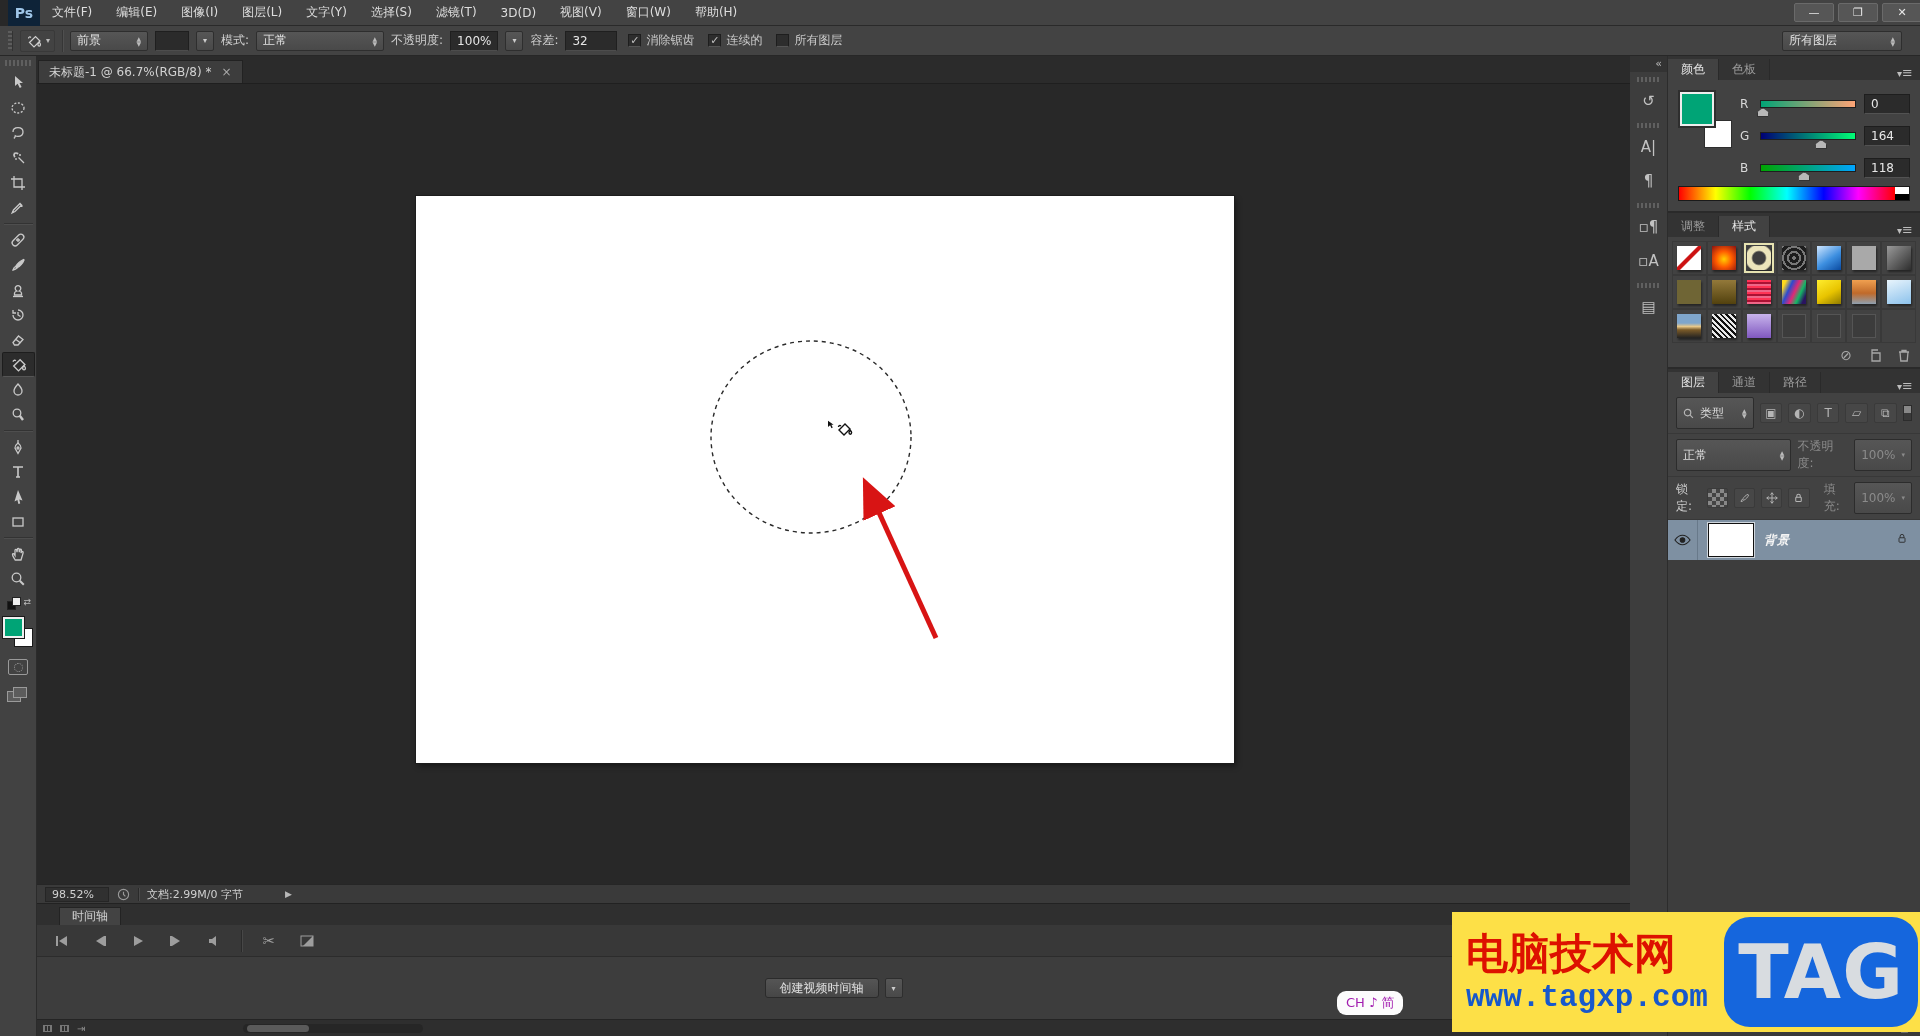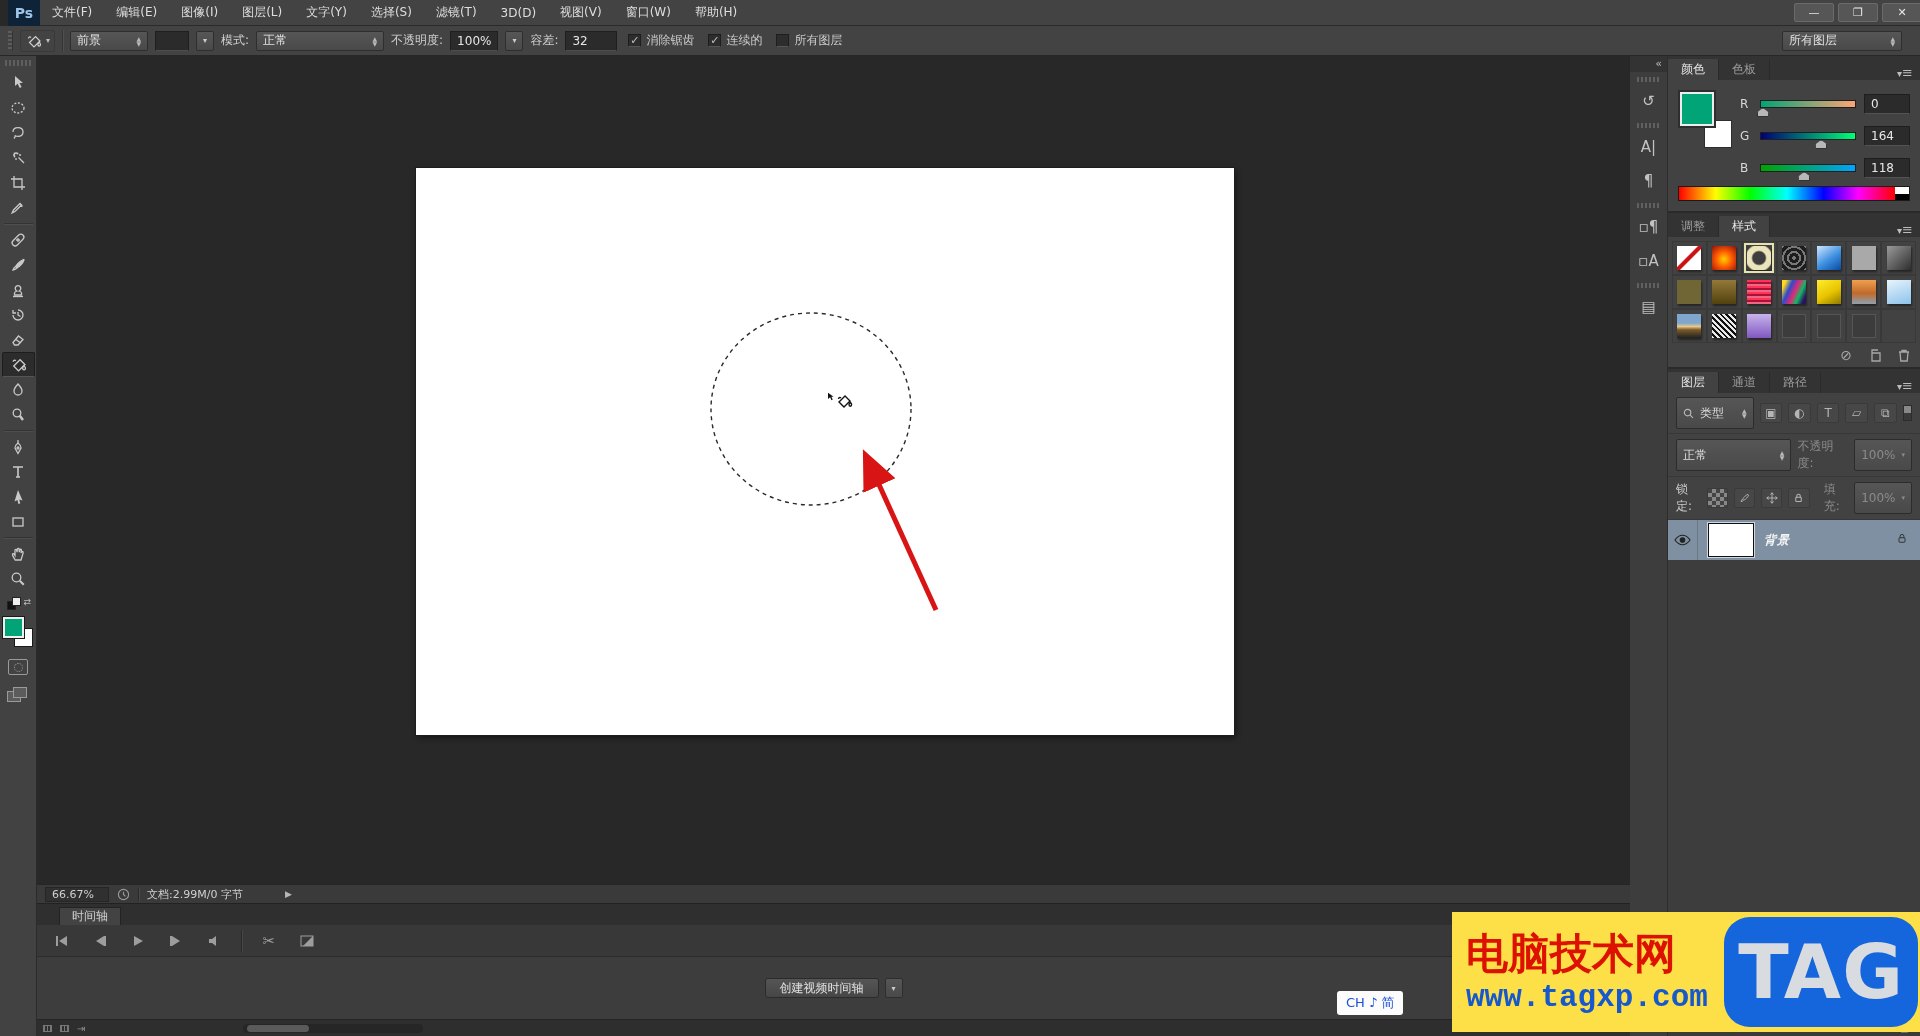--- a/index.html
+++ b/index.html
@@ -134,21 +134,21 @@
   
   .overlay{position:absolute;left:0;top:0;width:100%;height:100%}
 
   
   .watermark{position:absolute;left:1452px;top:912px;width:468px;height:120px;background:#d5d5d5;z-index:60;display:flex;align-items:center}
   .wm-text{padding-left:14px}
   .wm-name{font-size:42px;font-weight:bold;font-family:"DejaVu Serif","Liberation Serif",serif;line-height:1.2}
   .wm-url{font-size:31px;font-weight:bold;font-family:Liberation Mono, monospace}
   .wm-logo{position:absolute;right:2px;top:5px;width:194px;height:110px;border-radius:26px;display:grid;place-items:center}
   .wm-logo span{font-size:74px;font-weight:bold;color:#d8dce0;letter-spacing:1px;font-family:"DejaVu Sans","Liberation Sans",sans-serif}
-  .ime-pill{position:absolute;left:1337px;top:991px;height:24px;padding:0 9px;background:#fcfcfc;border-radius:3px;color:#1d4ed8;font-size:13px;display:flex;align-items:center;z-index:61}
+  .ime-pill{position:absolute;left:1337px;top:991px;height:24px;padding:0 9px;background:#fcfcfc;border-radius:9px;color:#a21caf;font-size:13px;display:flex;align-items:center;z-index:61}
 </style>
 </head>
 <body>
 
 <div id="app">
 
   <div class="menubar">
     <div class="ps-logo">Ps</div>
     <div class="menu-items">
 
@@ -360,20 +360,26 @@
     <div class="qmask">
         <i></i>
       </div>
     <div class="scrmode">
         <i style="left:0;top:4px"></i>
         <i style="left:6px;top:0"></i>
       </div>
   </div>
 
   <div class="center">
+    <div class="tabrow">
+      <div class="doctab">
+        <span>未标题-1 @ 66.7%(RGB/8) *</span>
+        <span class="close">×</span>
+      </div>
+    </div>
     <div class="canvas-area">
       <div class="canvas">
         <svg class="overlay" viewBox="0 0 818 567">
           <defs>
             <marker id="ah" orient="auto" markerWidth="9" markerHeight="8" refX="6.5" refY="3.5">
               <path d="M0 0L8 3.5L0 7Z" fill="#d81414"></path>
             </marker>
           </defs>
           <ellipse cx="395" cy="241" rx="100" ry="96" fill="none" stroke="#2a2a2a" stroke-width="1.4" stroke-dasharray="4 4"></ellipse>
           <g transform="translate(412,222)">
@@ -382,21 +388,21 @@
               <path d="M2 8l6-6 5 5-6 6z"></path>
                 <path d="M4 4C3 3 1.5 3.5 1.5 5"></path>
                 <path d="M14.6 10.6c0 .9-.6 1.6-1.3 1.6s-1.3-.7-1.3-1.6c0-.9 1.3-2.3 1.3-2.3s1.3 1.4 1.3 2.3z"></path>
             </g>
           </g>
           <line x1="520" y1="442" x2="450" y2="288" stroke="#d81414" stroke-width="5" marker-end="url(#ah)"></line>
         </svg>
       </div>
     </div>
     <div class="statusbar">
-      <div class="zoomfield">66.67%</div>
+      <div class="zoomfield">98.52%</div>
       <svg width="13" height="13" viewBox="0 0 14 14" style="stroke:#9a9a9a;fill:none;stroke-width:1.2">
           <circle cx="7" cy="7" r="5.5"></circle>
           <path d="M7 4v3l2 2"></path>
         </svg>
       <div class="statusdiv"></div>
       <span style="">文档:2.99M/0 字节</span>
       <span style="margin-left:34px;color:#b8b8b8;font-size:9px">▶</span>
     </div>
 
     <div class="timeline">

